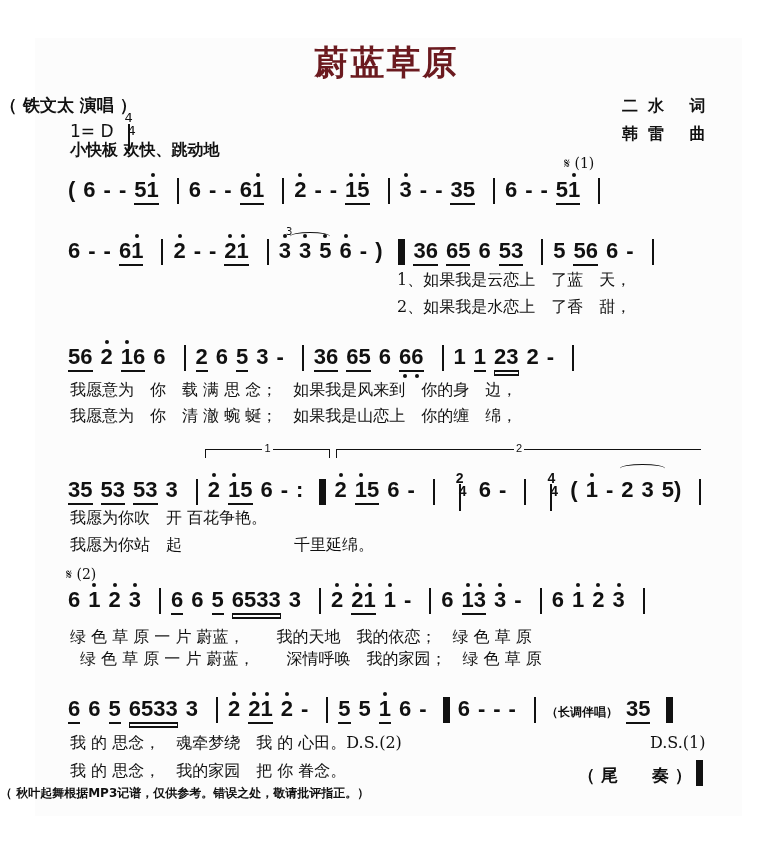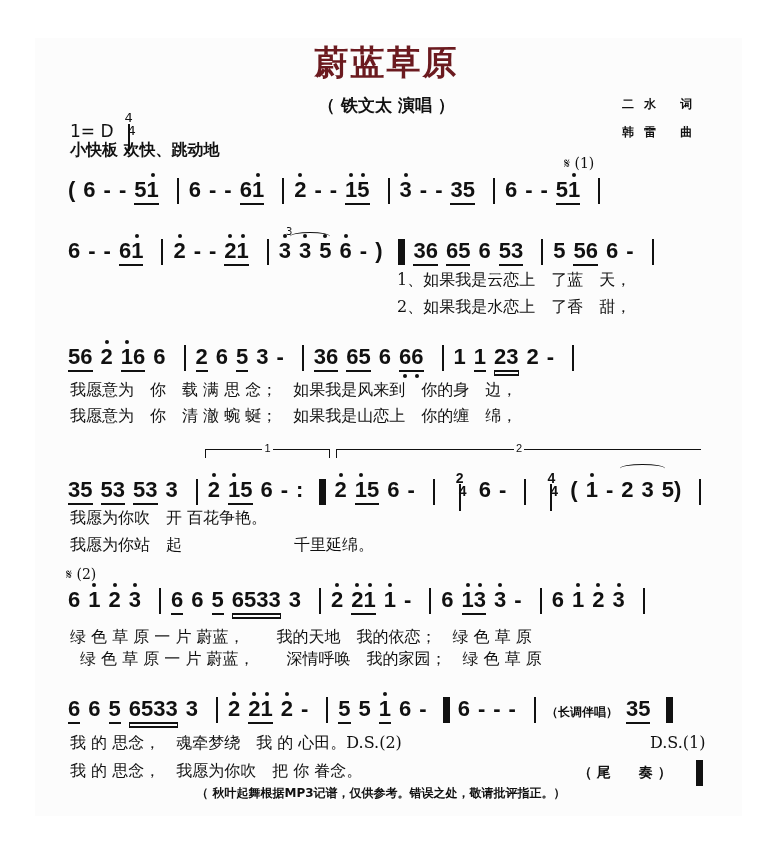--- a/index.html
+++ b/index.html
@@ -1,41 +1,41 @@
 <!DOCTYPE html>
 <html><head>
 <meta charset="utf-8">
 <style>
   html,body{margin:0;padding:0;background:#ffffff;}
   body{width:773px;height:851px;position:relative;overflow:hidden;font-family:"DejaVu Sans",sans-serif;color:#111;}
   .page{position:absolute;left:35px;top:38px;width:707px;height:778px;background:#fcfcfc;}
   .abs{position:absolute;white-space:nowrap;}
   .title{left:0;width:773px;top:40px;text-align:center;font-size:34px;color:#6b1a1f;font-weight:bold;letter-spacing:2px;font-family:"DejaVu Sans",sans-serif;}
-  .singer{left:0;width:773px;top:94px;text-align:center;font-size:17px;font-weight:bold;}
-  .credit{font-size:12px;font-weight:bold;letter-spacing:10px;}
+  .singer{left:0;width:773px;top:94px;font-size:17px;font-weight:bold;}
+  .credit{font-size:16px;font-weight:bold;letter-spacing:10px;}
   .key{left:70px;top:112px;font-size:17px;}
   .frac{display:inline-block;vertical-align:middle;text-align:center;font-size:13px;line-height:12px;margin-left:4px;}
   .frac span{display:block;}
   .frac .bar{border-top:1px solid #111;}
   .tempo{left:70px;top:140px;font-size:16px;font-weight:bold;}
   .row{position:absolute;left:68px;font-family:"Liberation Sans",sans-serif;font-weight:bold;font-size:22px;height:30px;}
   .tok{position:relative;display:inline-block;margin-right:8px;text-align:center;}
   .n{position:relative;display:inline-block;}
   .n.hi::before{content:"";position:absolute;left:50%;top:-4px;width:4px;height:4px;margin-left:-2px;border-radius:50%;background:#111;}
   .n.lo::after{content:"";position:absolute;left:50%;bottom:-8px;width:4px;height:4px;margin-left:-2px;border-radius:50%;background:#111;}
   .u1{border-bottom:2px solid #111;}
   .u2{border-bottom:2px solid #111;box-shadow:0 3px 0 -1px #fcfcfc,0 4px 0 0 #111;}
   .bar{display:inline-block;width:2px;height:26px;background:#111;vertical-align:middle;margin:0 10px;}
   .dbar{display:inline-block;width:7px;height:26px;border-left:2px solid #111;border-right:5px solid #111;box-sizing:border-box;vertical-align:middle;margin:0 8px;}
   .lyric{position:absolute;left:70px;font-family:"DejaVu Serif",serif;font-size:16px;}
   .segno{position:absolute;font-family:"DejaVu Serif",serif;font-size:14px;}
   .volta{position:absolute;border-top:1px solid #111;border-left:1px solid #111;height:8px;font-size:11px;text-align:center;font-family:"Liberation Sans",sans-serif;}
   .volta span{position:relative;top:-8px;background:#fcfcfc;padding:0 2px;}
   .small{font-size:12px;}
-  .footnote{left:0;width:762px;top:785px;text-align:center;font-size:12px;font-weight:bold;}
+  .footnote{left:0;width:762px;top:785px;font-size:12px;font-weight:bold;}
   .slur{position:absolute;border-top:1.5px solid #111;border-radius:50% 50% 0 0;height:8px;}
 </style>
 </head>
 <body>
 
 <div class="page"></div>
 
 <div class="abs title">蔚蓝草原</div>
 <div class="abs singer">（ 铁文太 演唱 ）</div>
 <div class="abs credit" style="left:622px;top:96px;">二水 词</div>
@@ -67,17 +67,17 @@
 <div class="lyric" style="top:535px;">我愿为你站　起　　　　　　　千里延绵。</div>
 
 <div class="segno" style="left:66px;top:566px;">𝄋 (2)</div>
 <div class="row" style="top:587px;"><span class="tok"><span class="n">6</span></span><span class="tok"><span class="n hi">1</span></span><span class="tok"><span class="n hi">2</span></span><span class="tok"><span class="n hi">3</span></span><span class="bar"></span><span class="tok u1"><span class="n">6</span></span><span class="tok"><span class="n">6</span></span><span class="tok u1"><span class="n">5</span></span><span class="tok u2"><span class="n">6</span><span class="n">5</span><span class="n">3</span><span class="n">3</span></span><span class="tok"><span class="n">3</span></span><span class="bar"></span><span class="tok"><span class="n hi">2</span></span><span class="tok u1"><span class="n hi">2</span><span class="n hi">1</span></span><span class="tok"><span class="n hi">1</span></span><span class="tok"><span class="n">-</span></span><span class="bar"></span><span class="tok"><span class="n">6</span></span><span class="tok u1"><span class="n hi">1</span><span class="n hi">3</span></span><span class="tok"><span class="n hi">3</span></span><span class="tok"><span class="n">-</span></span><span class="bar"></span><span class="tok"><span class="n">6</span></span><span class="tok"><span class="n hi">1</span></span><span class="tok"><span class="n hi">2</span></span><span class="tok"><span class="n hi">3</span></span><span class="bar"></span></div>
 <div class="lyric" style="top:627px;">绿 色 草 原 一 片 蔚蓝，　　我的天地　我的依恋；　绿 色 草 原</div>
 <div class="lyric" style="top:649px;margin-left:10px;">绿 色 草 原 一 片 蔚蓝，　　深情呼唤　我的家园；　绿 色 草 原</div>
 
 <div class="row" style="top:696px;"><span class="tok u1"><span class="n">6</span></span><span class="tok"><span class="n">6</span></span><span class="tok u1"><span class="n">5</span></span><span class="tok u2"><span class="n">6</span><span class="n">5</span><span class="n">3</span><span class="n">3</span></span><span class="tok"><span class="n">3</span></span><span class="bar"></span><span class="tok"><span class="n hi">2</span></span><span class="tok u1"><span class="n hi">2</span><span class="n hi">1</span></span><span class="tok"><span class="n hi">2</span></span><span class="tok"><span class="n">-</span></span><span class="bar"></span><span class="tok u1"><span class="n">5</span></span><span class="tok"><span class="n">5</span></span><span class="tok u1"><span class="n hi">1</span></span><span class="tok"><span class="n">6</span></span><span class="tok"><span class="n">-</span></span><span class="dbar"></span><span class="tok"><span class="n">6</span></span><span class="tok"><span class="n">-</span></span><span class="tok"><span class="n">-</span></span><span class="tok"><span class="n">-</span></span><span class="bar"></span><span class="tok" style="font-size: 12px;">（长调伴唱）</span><span class="tok u1"><span class="n">3</span><span class="n">5</span></span><span class="dbar"></span></div>
 <div class="lyric" style="top:733px;">我 的 思念，　魂牵梦绕　我 的 心田。D.S.(2)</div>
 <div class="lyric" style="left:650px;top:733px;">D.S.(1)</div>
-<div class="lyric" style="top:761px;">我 的 思念，　我愿为你吹　把 你 眷念。</div>
-<div class="abs" style="left:578px;top:764px;font-size:14px;font-weight:bold;">（ 尾　　奏 ）</div>
+<div class="lyric" style="top:761px;">我 的 思念，　我的家园　把 你 眷念。</div>
+<div class="abs" style="left:578px;top:764px;font-size:17px;font-weight:bold;">（ 尾　　奏 ）</div>
 <div class="dbar" style="position:absolute;left:696px;top:760px;margin:0;"></div>
 
 <div class="abs footnote">（ 秋叶起舞根据MP3记谱，仅供参考。错误之处，敬请批评指正。）</div>
 
 </body></html>

